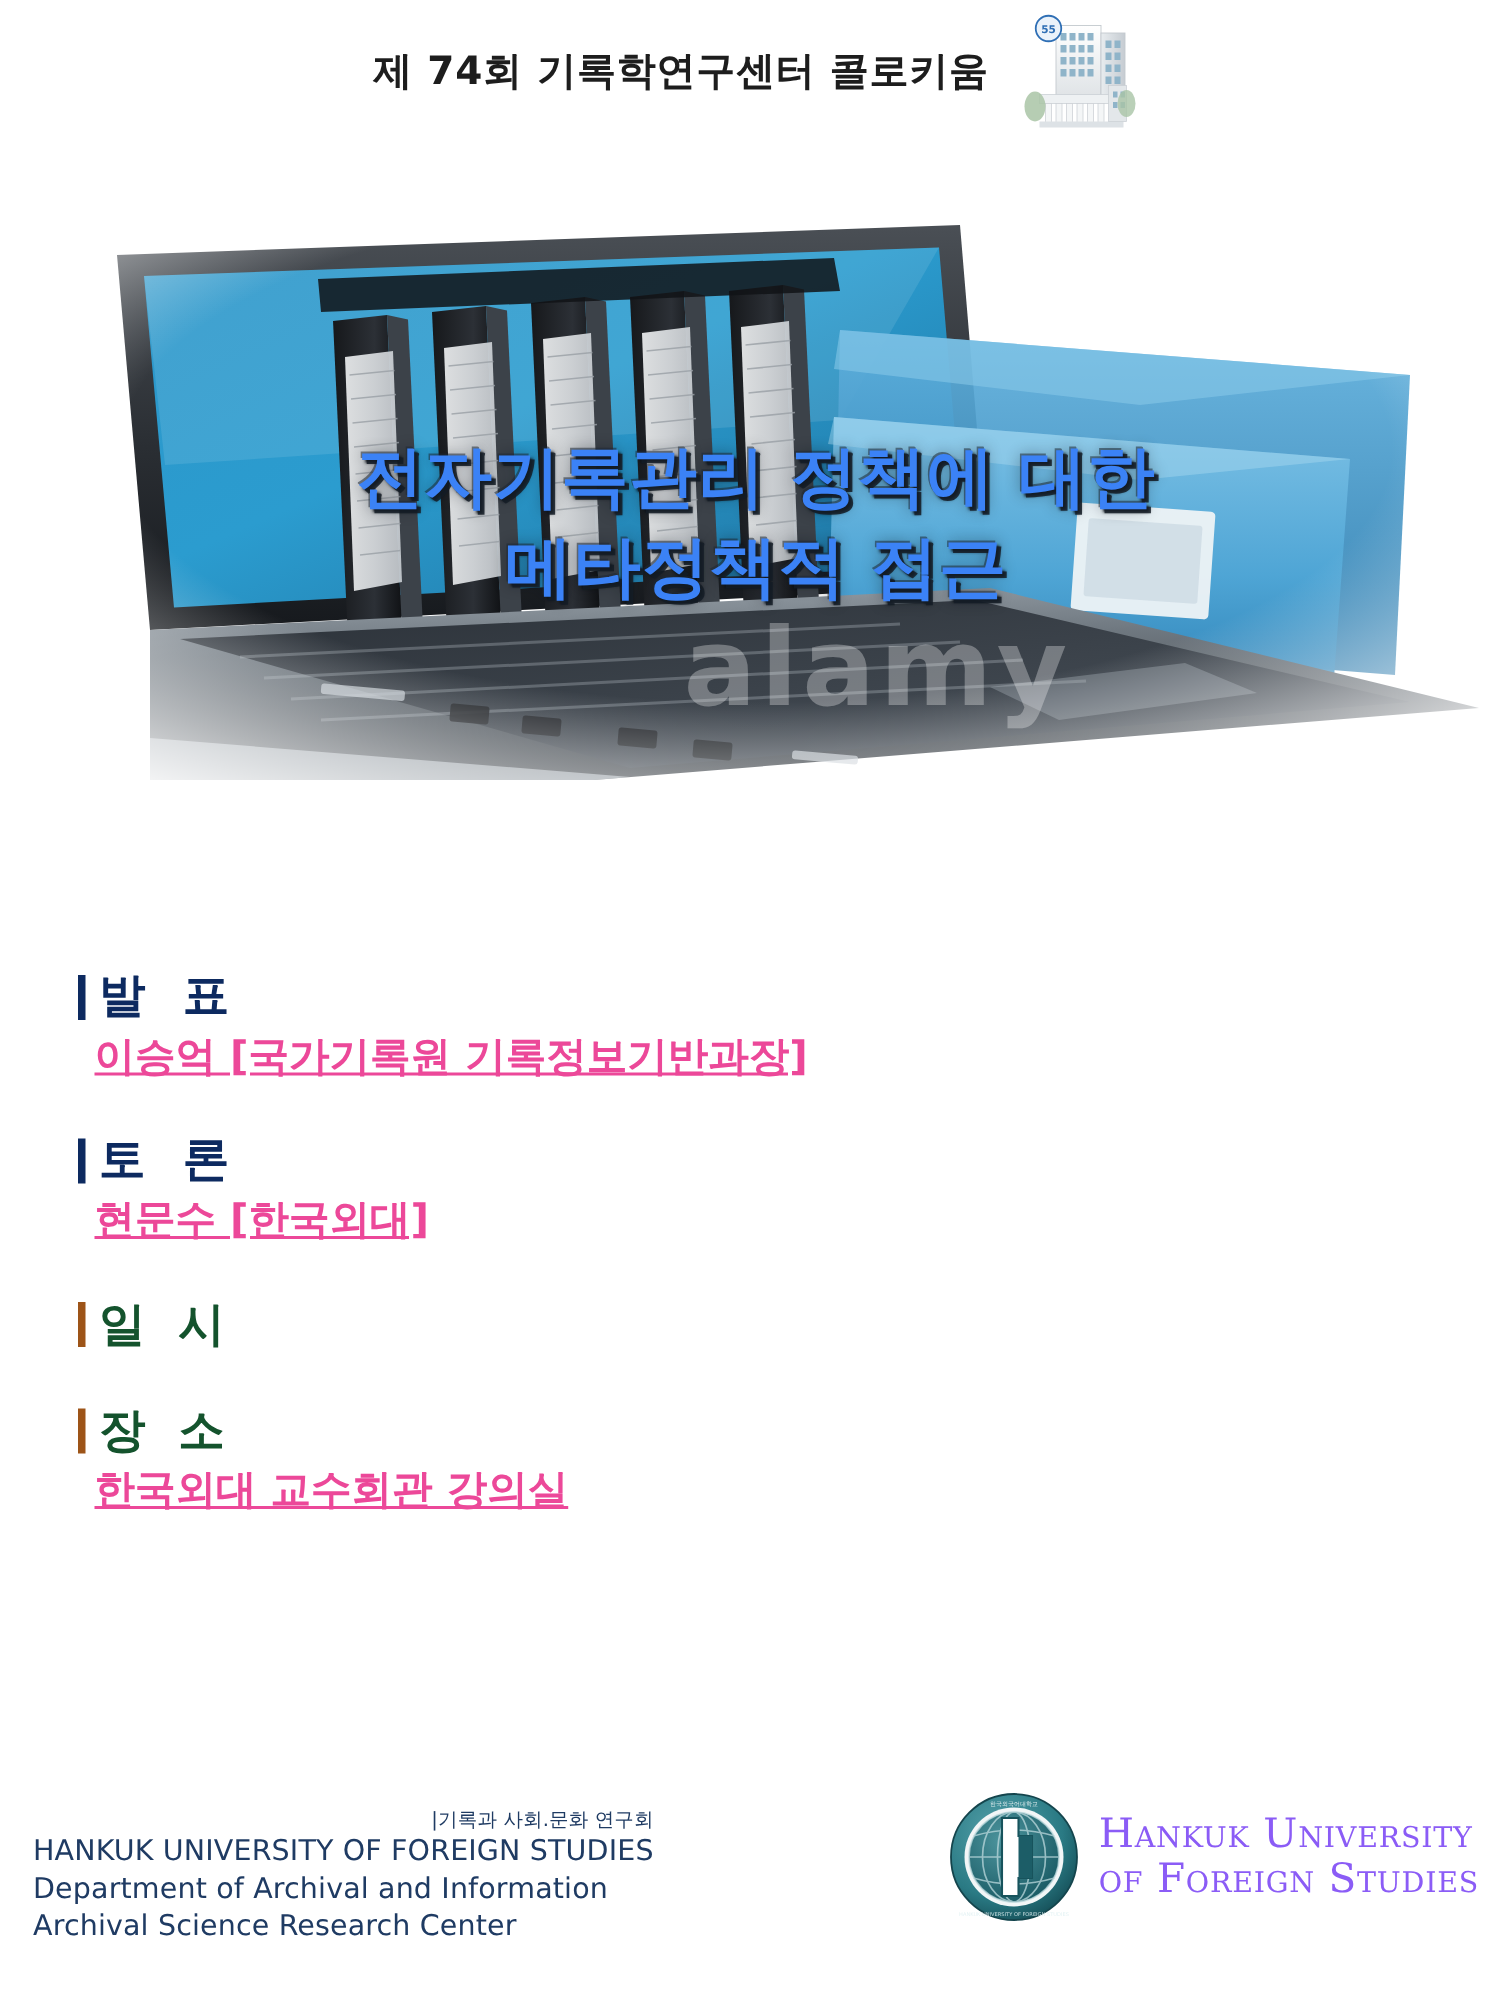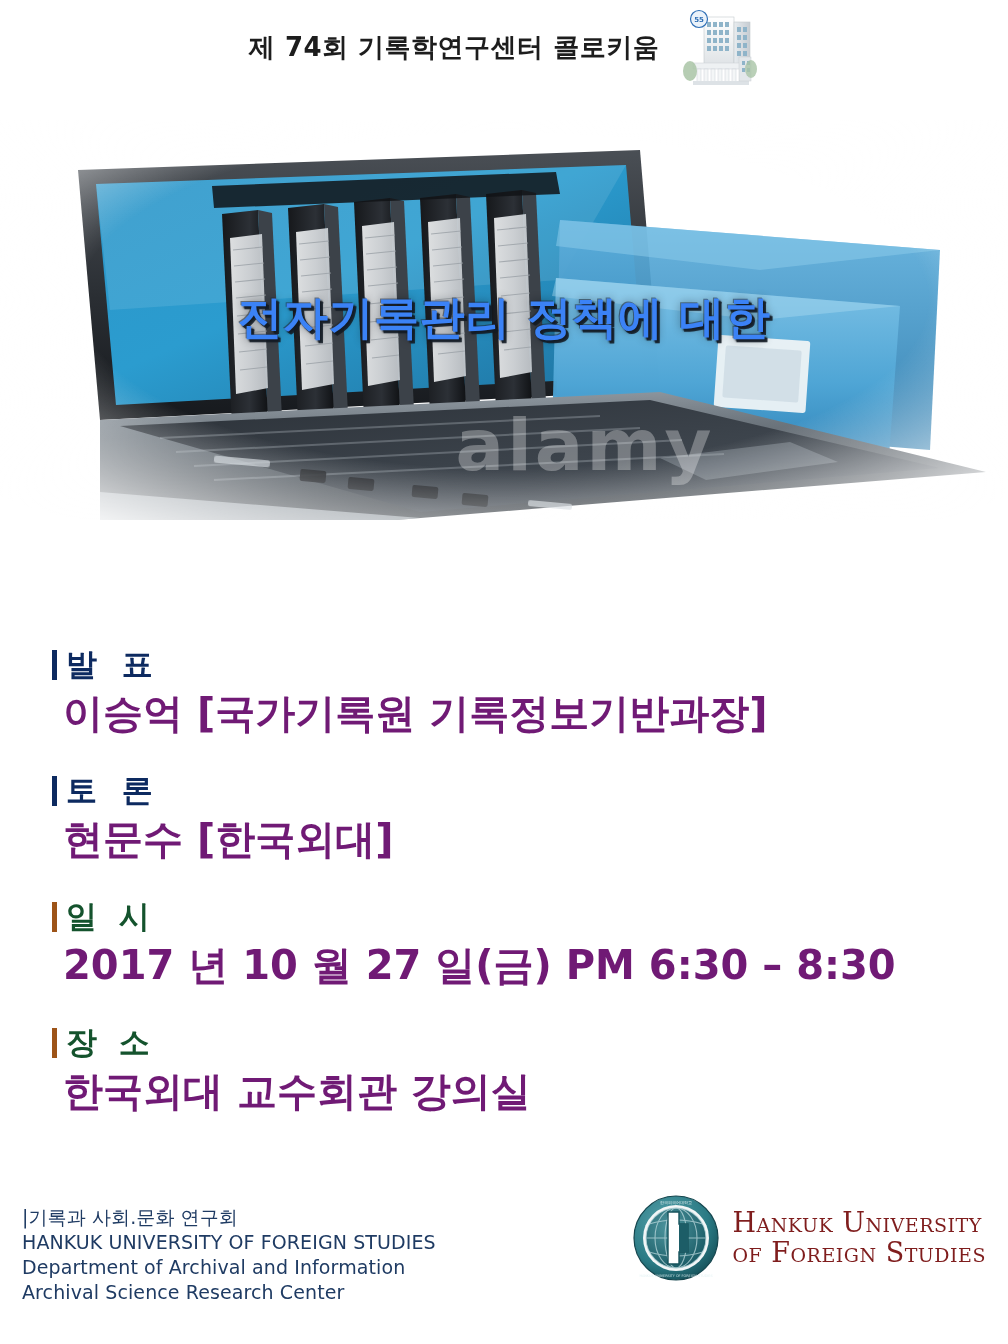--- a/index.html
+++ b/index.html
@@ -95,61 +95,62 @@
     width:5px; height:30px;
     margin-right:9px;
     flex:0 0 5px;
   }
   .detail-label.navy { color:#0d2a60;margin-top:13px; }
   .detail-label.navy .label-bar { background:#0d2a60; }
   .detail-label.brown { color:#14532d;font-family:Liberation Serif, serif; }
   .detail-label.brown .label-bar { background:#9d5418; }
 
   .detail-value {
-    font-size:40px;
+    font-size:27px;
     font-weight:bold;
-    color:#701a75;
+    color:#ec4899;
     line-height:1.3;
     padding-left:11px;
     letter-spacing:0px;
     white-space:nowrap;
+    text-decoration:underline;
   }
 
   
   .footer {
     position:absolute;
     left:0; bottom:0;
     width:1008px; height:145px;
   }
   .footer-text {
     position:absolute;
     left:22px; top:6px;
     color:#1f3b63;
   }
   .footer-text .ft-line {
     display:block;
     font-size:19px;
     line-height:1.32;
     letter-spacing:0.1px;
     white-space:nowrap;
   }
-  .footer-text .ft-line.ko { font-size:19px; }
+  .footer-text .ft-line.ko { font-size:13px;text-align:right; }
 
   .footer-logo {
     position:absolute;
     right:22px; top:-5px;
     display:flex;
     align-items:center;
   }
   .footer-logo .emblem { width:88px; height:88px; flex:0 0 88px; }
   .footer-logo .emblem svg { display:block; width:88px; height:88px; }
   .footer-logo .wordmark {
     margin-left:12px;
     font-family:"DejaVu Serif","Liberation Serif",serif;
-    color:#7f1d1d;
+    color:#8b5cf6;
     line-height:1.12;
   }
   .footer-logo .wordmark .wm-line {
     display:block;
     font-size:27px;
     font-variant:small-caps;
     letter-spacing:0.5px;
     white-space:nowrap;
   }
 </style>
@@ -397,20 +398,21 @@
         </g>
 
         <text x="585" y="350" font-family="DejaVu Sans, sans-serif" font-size="72" font-weight="bold" fill="#ffffff" opacity="0.30" text-anchor="middle" letter-spacing="3">alamy</text>
 
         <rect width="1008" height="400" fill="url(#vign)"></rect>
       </svg>
     </div>
 
     <div class="hero-title">
       <span class="line">전자기록관리 정책에 대한</span>
+      <span class="line">메타정책적 접근</span>
     </div>
   </div>
 
   <div class="details">
 
     <div class="detail-block">
       <div class="detail-label navy">
         <span class="label-bar"></span>
         <span>발 표</span>
       </div>
@@ -423,21 +425,20 @@
         <span>토 론</span>
       </div>
       <div class="detail-value">현문수 [한국외대]</div>
     </div>
 
     <div class="detail-block">
       <div class="detail-label brown">
         <span class="label-bar"></span>
         <span>일 시</span>
       </div>
-      <div class="detail-value">2017 년 10 월 27 일(금)  PM 6:30 – 8:30</div>
     </div>
 
     <div class="detail-block">
       <div class="detail-label brown">
         <span class="label-bar"></span>
         <span>장 소</span>
       </div>
       <div class="detail-value">한국외대  교수회관 강의실</div>
     </div>
 

